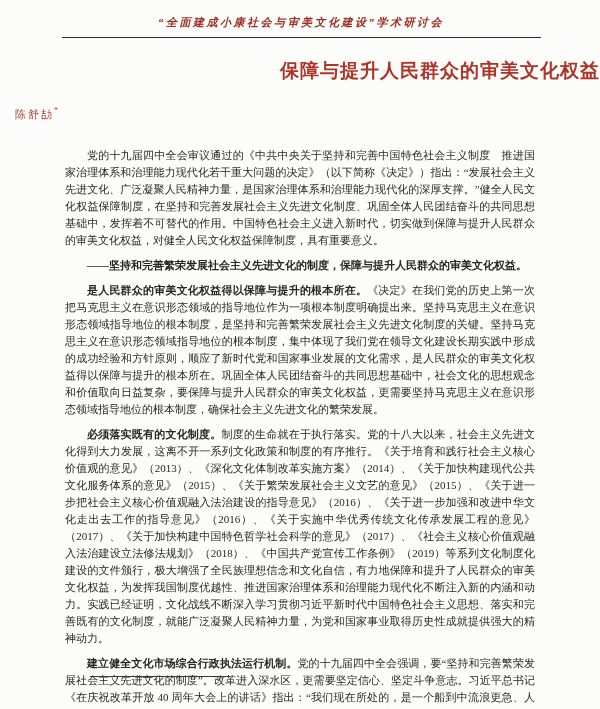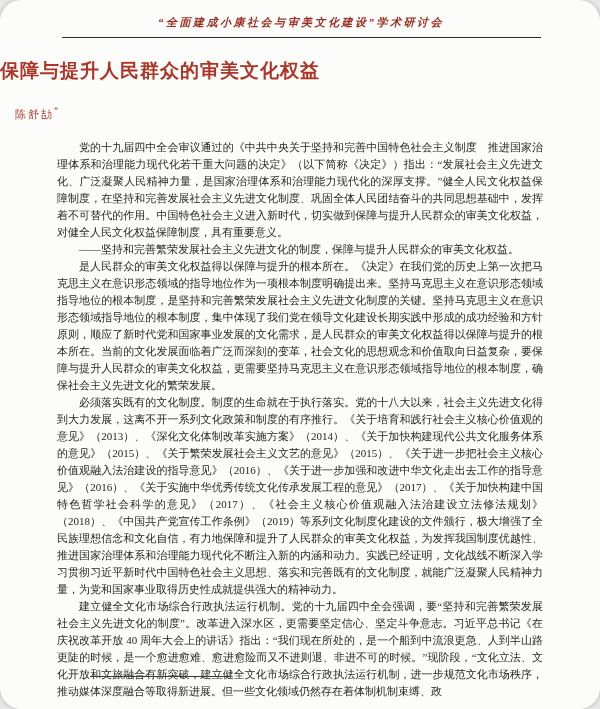--- a/index.html
+++ b/index.html
@@ -4,39 +4,38 @@
 <style>
   html,body{margin:0;padding:0;background:#e8e8e8;}
   .page{
     position:relative;
     width:600px;height:709px;
     margin:0 auto;
     background:#fcfcfa;
     font-family:"Liberation Serif","DejaVu Serif",serif;
     overflow:hidden;
     box-shadow:0 0 4px rgba(0,0,0,.25);
-    border-radius:21px;
   }
   .conf-header{
     position:absolute;top:15px;left:60px;width:482px;
     text-align:center;
     color:#9c3226;
     font-size:11px;
     font-style:italic;
     font-weight:bold;
     letter-spacing:2.5px;
     white-space:nowrap;
   }
   .header-rule{
     position:absolute;top:37px;left:62px;width:479px;
     border-top:1.6px solid #2b2b2b;
   }
   .page-title{
     position:absolute;top:58px;left:0;width:100%;
-    text-align:left;
+    text-align:right;
     color:#ad3528;
     font-size:19px;
     font-weight:bold;
     letter-spacing:1px;
   }
   .author-line{
     position:absolute;top:106px;left:15px;width:100%;
     text-align:left;
     color:#a93a2c;
     font-size:11px;
@@ -45,24 +44,24 @@
   .author-line sup{font-size:8px;letter-spacing:0;}
   .article-body{
     position:absolute;top:139px;left:57px;width:486px;
     color:#262626;
     font-size:11px;
     line-height:17px;
     text-align:justify;
     text-justify:inter-ideograph;
   }
   .article-body p{
-    margin:0;
+    margin:8px;
     text-indent:2em;
   }
-  .lead{font-weight:normal;}
+  .lead{font-weight:bold;}
   .footnote-rule{
     position:absolute;top:676px;left:90px;width:140px;
     border-top:1.2px solid #3a3a3a;
   }
   .footnote{
     position:absolute;top:684px;left:90px;width:440px;
     color:#333333;
     font-size:9.5px;
     letter-spacing:.5px;
   }
@@ -84,21 +83,21 @@
   </div>
 
   <div class="article-body">
     <p>
       <span class="lead"></span><span>党的十九届四中全会审议通过的《中共中央关于坚持和完善中国特色社会主义制度　推进国家治理体系和治理能力现代化若干重大问题的决定》（以下简称《决定》）指出：“发展社会主义先进文化、广泛凝聚人民精神力量，是国家治理体系和治理能力现代化的深厚支撑。”健全人民文化权益保障制度，在坚持和完善发展社会主义先进文化制度、巩固全体人民团结奋斗的共同思想基础中，发挥着不可替代的作用。中国特色社会主义进入新时代，切实做到保障与提升人民群众的审美文化权益，对健全人民文化权益保障制度，具有重要意义。</span>
     </p>
     <p>
       <span class="lead">——坚持和完善繁荣发展社会主义先进文化的制度，保障与提升人民群众的审美文化权益。</span><span></span>
     </p>
     <p>
-      <span class="lead">是人民群众的审美文化权益得以保障与提升的根本所在。</span><span>《决定》在我们党的历史上第一次把马克思主义在意识形态领域的指导地位作为一项根本制度明确提出来。坚持马克思主义在意识形态领域指导地位的根本制度，是坚持和完善繁荣发展社会主义先进文化制度的关键。坚持马克思主义在意识形态领域指导地位的根本制度，集中体现了我们党在领导文化建设长期实践中形成的成功经验和方针原则，顺应了新时代党和国家事业发展的文化需求，是人民群众的审美文化权益得以保障与提升的根本所在。当前的文化发展面临着广泛而深刻的变革，社会文化的思想观念和价值取向日益复杂，要保障与提升人民群众的审美文化权益，更需要坚持马克思主义在意识形态领域指导地位的根本制度，确保社会主义先进文化的繁荣发展。</span>
+      <span class="lead">是人民群众的审美文化权益得以保障与提升的根本所在。</span><span>《决定》在我们党的历史上第一次把马克思主义在意识形态领域的指导地位作为一项根本制度明确提出来。坚持马克思主义在意识形态领域指导地位的根本制度，是坚持和完善繁荣发展社会主义先进文化制度的关键。坚持马克思主义在意识形态领域指导地位的根本制度，集中体现了我们党在领导文化建设长期实践中形成的成功经验和方针原则，顺应了新时代党和国家事业发展的文化需求，是人民群众的审美文化权益得以保障与提升的根本所在。巩固全体人民团结奋斗的共同思想基础中，社会文化的思想观念和价值取向日益复杂，要保障与提升人民群众的审美文化权益，更需要坚持马克思主义在意识形态领域指导地位的根本制度，确保社会主义先进文化的繁荣发展。</span>
     </p>
     <p>
       <span class="lead">必须落实既有的文化制度。</span><span>制度的生命就在于执行落实。党的十八大以来，社会主义先进文化得到大力发展，这离不开一系列文化政策和制度的有序推行。《关于培育和践行社会主义核心价值观的意见》（2013）、《深化文化体制改革实施方案》（2014）、《关于加快构建现代公共文化服务体系的意见》（2015）、《关于繁荣发展社会主义文艺的意见》（2015）、《关于进一步把社会主义核心价值观融入法治建设的指导意见》（2016）、《关于进一步加强和改进中华文化走出去工作的指导意见》（2016）、《关于实施中华优秀传统文化传承发展工程的意见》（2017）、《关于加快构建中国特色哲学社会科学的意见》（2017）、《社会主义核心价值观融入法治建设立法修法规划》（2018）、《中国共产党宣传工作条例》（2019）等系列文化制度化建设的文件颁行，极大增强了全民族理想信念和文化自信，有力地保障和提升了人民群众的审美文化权益，为发挥我国制度优越性、推进国家治理体系和治理能力现代化不断注入新的内涵和动力。实践已经证明，文化战线不断深入学习贯彻习近平新时代中国特色社会主义思想、落实和完善既有的文化制度，就能广泛凝聚人民精神力量，为党和国家事业取得历史性成就提供强大的精神动力。</span>
     </p>
     <p>
       <span class="lead">建立健全文化市场综合行政执法运行机制。</span><span>党的十九届四中全会强调，要“坚持和完善繁荣发展社会主义先进文化的制度”。改革进入深水区，更需要坚定信心、坚定斗争意志。习近平总书记《在庆祝改革开放 40 周年大会上的讲话》指出：“我们现在所处的，是一个船到中流浪更急、人到半山路更陡的时候，是一个愈进愈难、愈进愈险而又不进则退、非进不可的时候。”现阶段，“文化立法、文化开放和文旅融合有新突破，建立健全文化市场综合行政执法运行机制，进一步规范文化市场秩序，推动媒体深度融合等取得新进展。但一些文化领域仍然存在着体制机制束缚、政</span>
     </p>
   </div>
 
   <div class="footnote-rule"></div>

